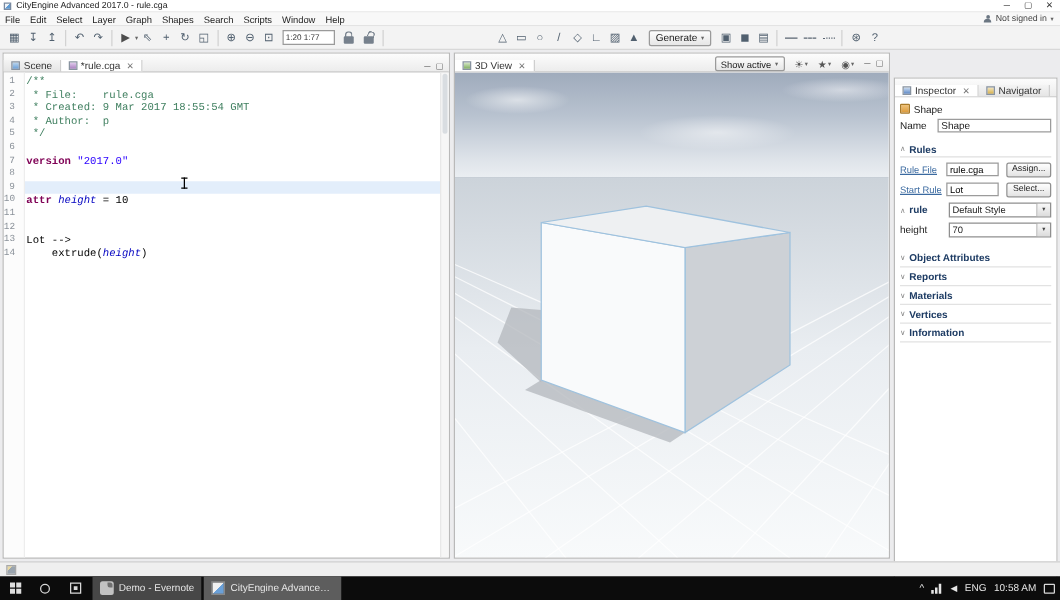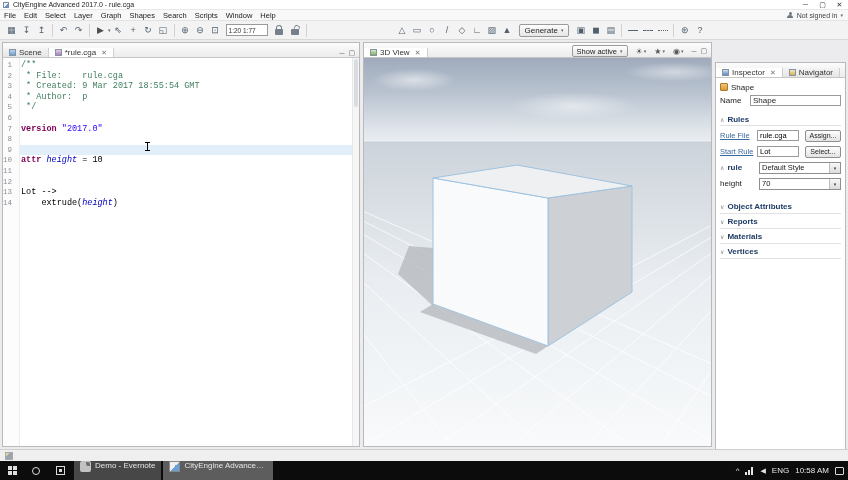--- a/index.html
+++ b/index.html
@@ -115,21 +115,21 @@
 
   
   .taskbar { position:absolute; left:0; top:461px; width:848px; height:19px; background:#0c0c0c; display:flex; align-items:center; color:#e6e6e6; font-size:8px; }
   .tbbtn { height:19px; display:flex; align-items:center; justify-content:center; }
   .w24 { width:24px; }
   .winlogo { width:9px; height:9px; display:grid; grid-template-columns:4px 4px; grid-template-rows:4px 4px; gap:1px; }
   .winlogo i { background:#dedede; }
   .circ { width:8px; height:8px; border:1px solid #d8d8d8; border-radius:50%; }
   .tv { width:9px; height:9px; border:1px solid #d8d8d8; display:flex; align-items:center; justify-content:center; }
   .tv i { width:3px; height:3px; background:#d8d8d8; }
-  .taskapp { height:19px; display:flex; align-items:flex-start; gap:4px; padding:0 6px; margin-left:2px; max-width:110px; white-space:nowrap; overflow:hidden; }
+  .taskapp { height:19px; display:flex; align-items:center; gap:4px; padding:0 6px; margin-left:2px; max-width:110px; white-space:nowrap; overflow:hidden; }
   .taskapp .applabel { overflow:hidden; text-overflow:ellipsis; }
   .task-ev { background:#474747; }
   .task-ce { background:#5d5d5d; }
   .evicon { width:11px; height:11px; background:#c2c2c2; border-radius:2px; position:relative; flex:0 0 auto; }
   .evicon::after { content:""; position:absolute; right:1px; top:1px; width:4px; height:4px; background:#6f6f6f; border-radius:0 2px 0 2px; }
   .ceicon { width:11px; height:11px; background:linear-gradient(135deg,#f0f0f0 50%,#6aa0d8 50%); border:1px solid #888; flex:0 0 auto; }
   .tray { margin-left:auto; display:flex; align-items:center; gap:6px; padding-right:4px; }
   .traychev { font-size:8px; color:#e6e6e6; }
   .net { width:9px; height:8px;
     background: linear-gradient(#e6e6e6,#e6e6e6) left 0 bottom 0/2px 3px no-repeat,
@@ -429,20 +429,24 @@
           <span class="stitle">Reports</span>
         </div>
         <div class="collrow">
           <span class="chev">∨</span>
           <span class="stitle">Materials</span>
         </div>
         <div class="collrow">
           <span class="chev">∨</span>
           <span class="stitle">Vertices</span>
         </div>
+        <div class="collrow">
+          <span class="chev">∨</span>
+          <span class="stitle">Information</span>
+        </div>
       </div>
     </div>
   </div>
 </div>
 
 <div class="statusbar">
   <span class="editind"></span>
 </div>
 
 <div class="taskbar">

